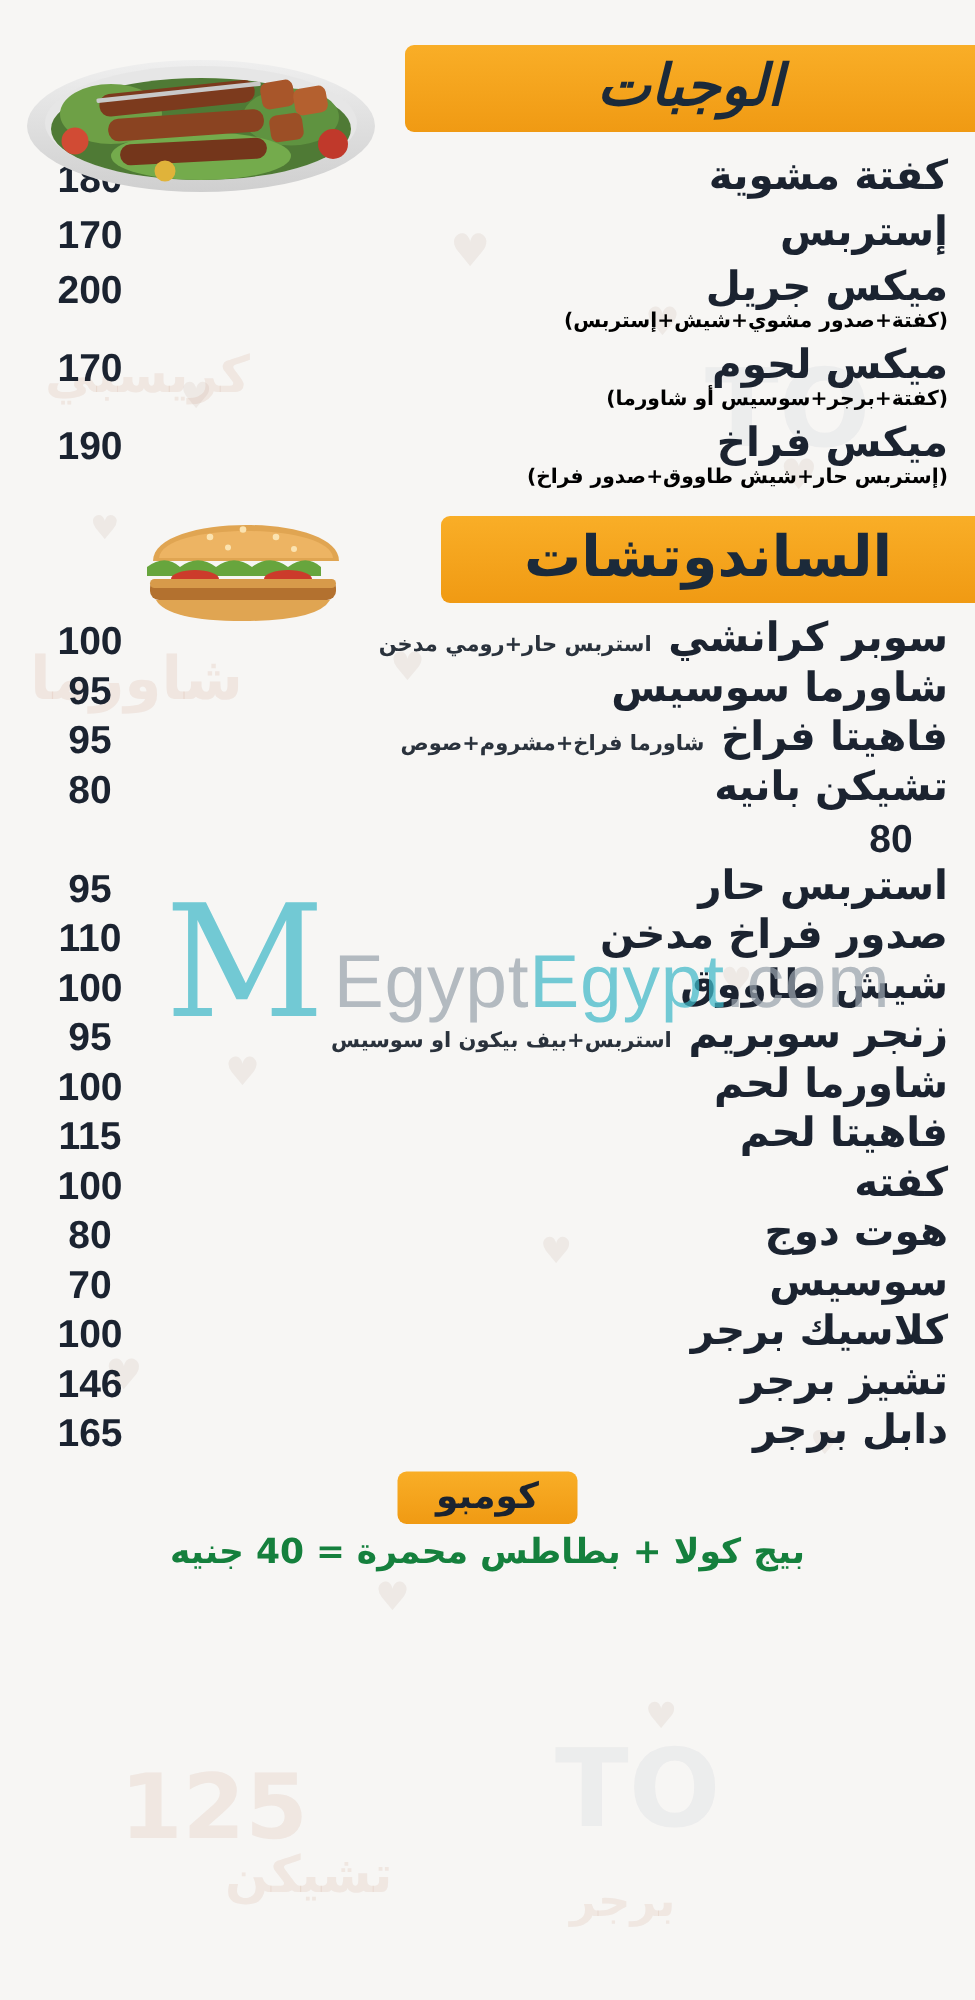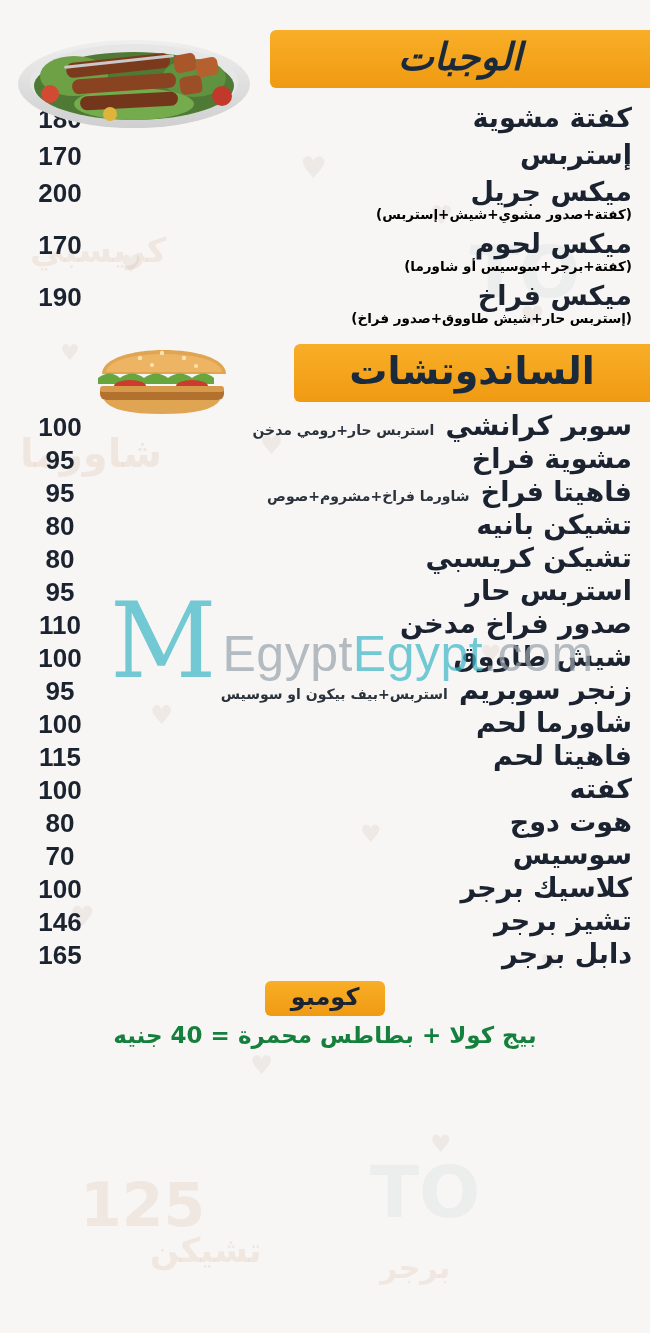--- a/index.html
+++ b/index.html
@@ -322,44 +322,41 @@
     <li class="row">
       <div class="names">
         <span class="name">سوبر كرانشي</span>
         <span class="desc-inline">استربس حار+رومي مدخن</span>
       </div>
       <div class="price">100</div>
     </li>
 
     <li class="row">
       <div class="names">
-        <span class="name">مشوية فراخ</span>
+        <span class="name">شاورما سوسيس</span>
       </div>
       <div class="price">95</div>
     </li>
 
     <li class="row">
       <div class="names">
         <span class="name">فاهيتا فراخ</span>
         <span class="desc-inline">شاورما فراخ+مشروم+صوص</span>
       </div>
       <div class="price">95</div>
     </li>
 
     <li class="row">
       <div class="names">
         <span class="name">تشيكن بانيه</span>
       </div>
       <div class="price">80</div>
     </li>
 
     <li class="row">
-      <div class="names">
-        <span class="name">تشيكن كريسبي</span>
-      </div>
       <div class="price">80</div>
     </li>
 
     <li class="row">
       <div class="names">
         <span class="name">استربس حار</span>
       </div>
       <div class="price">95</div>
     </li>
 

